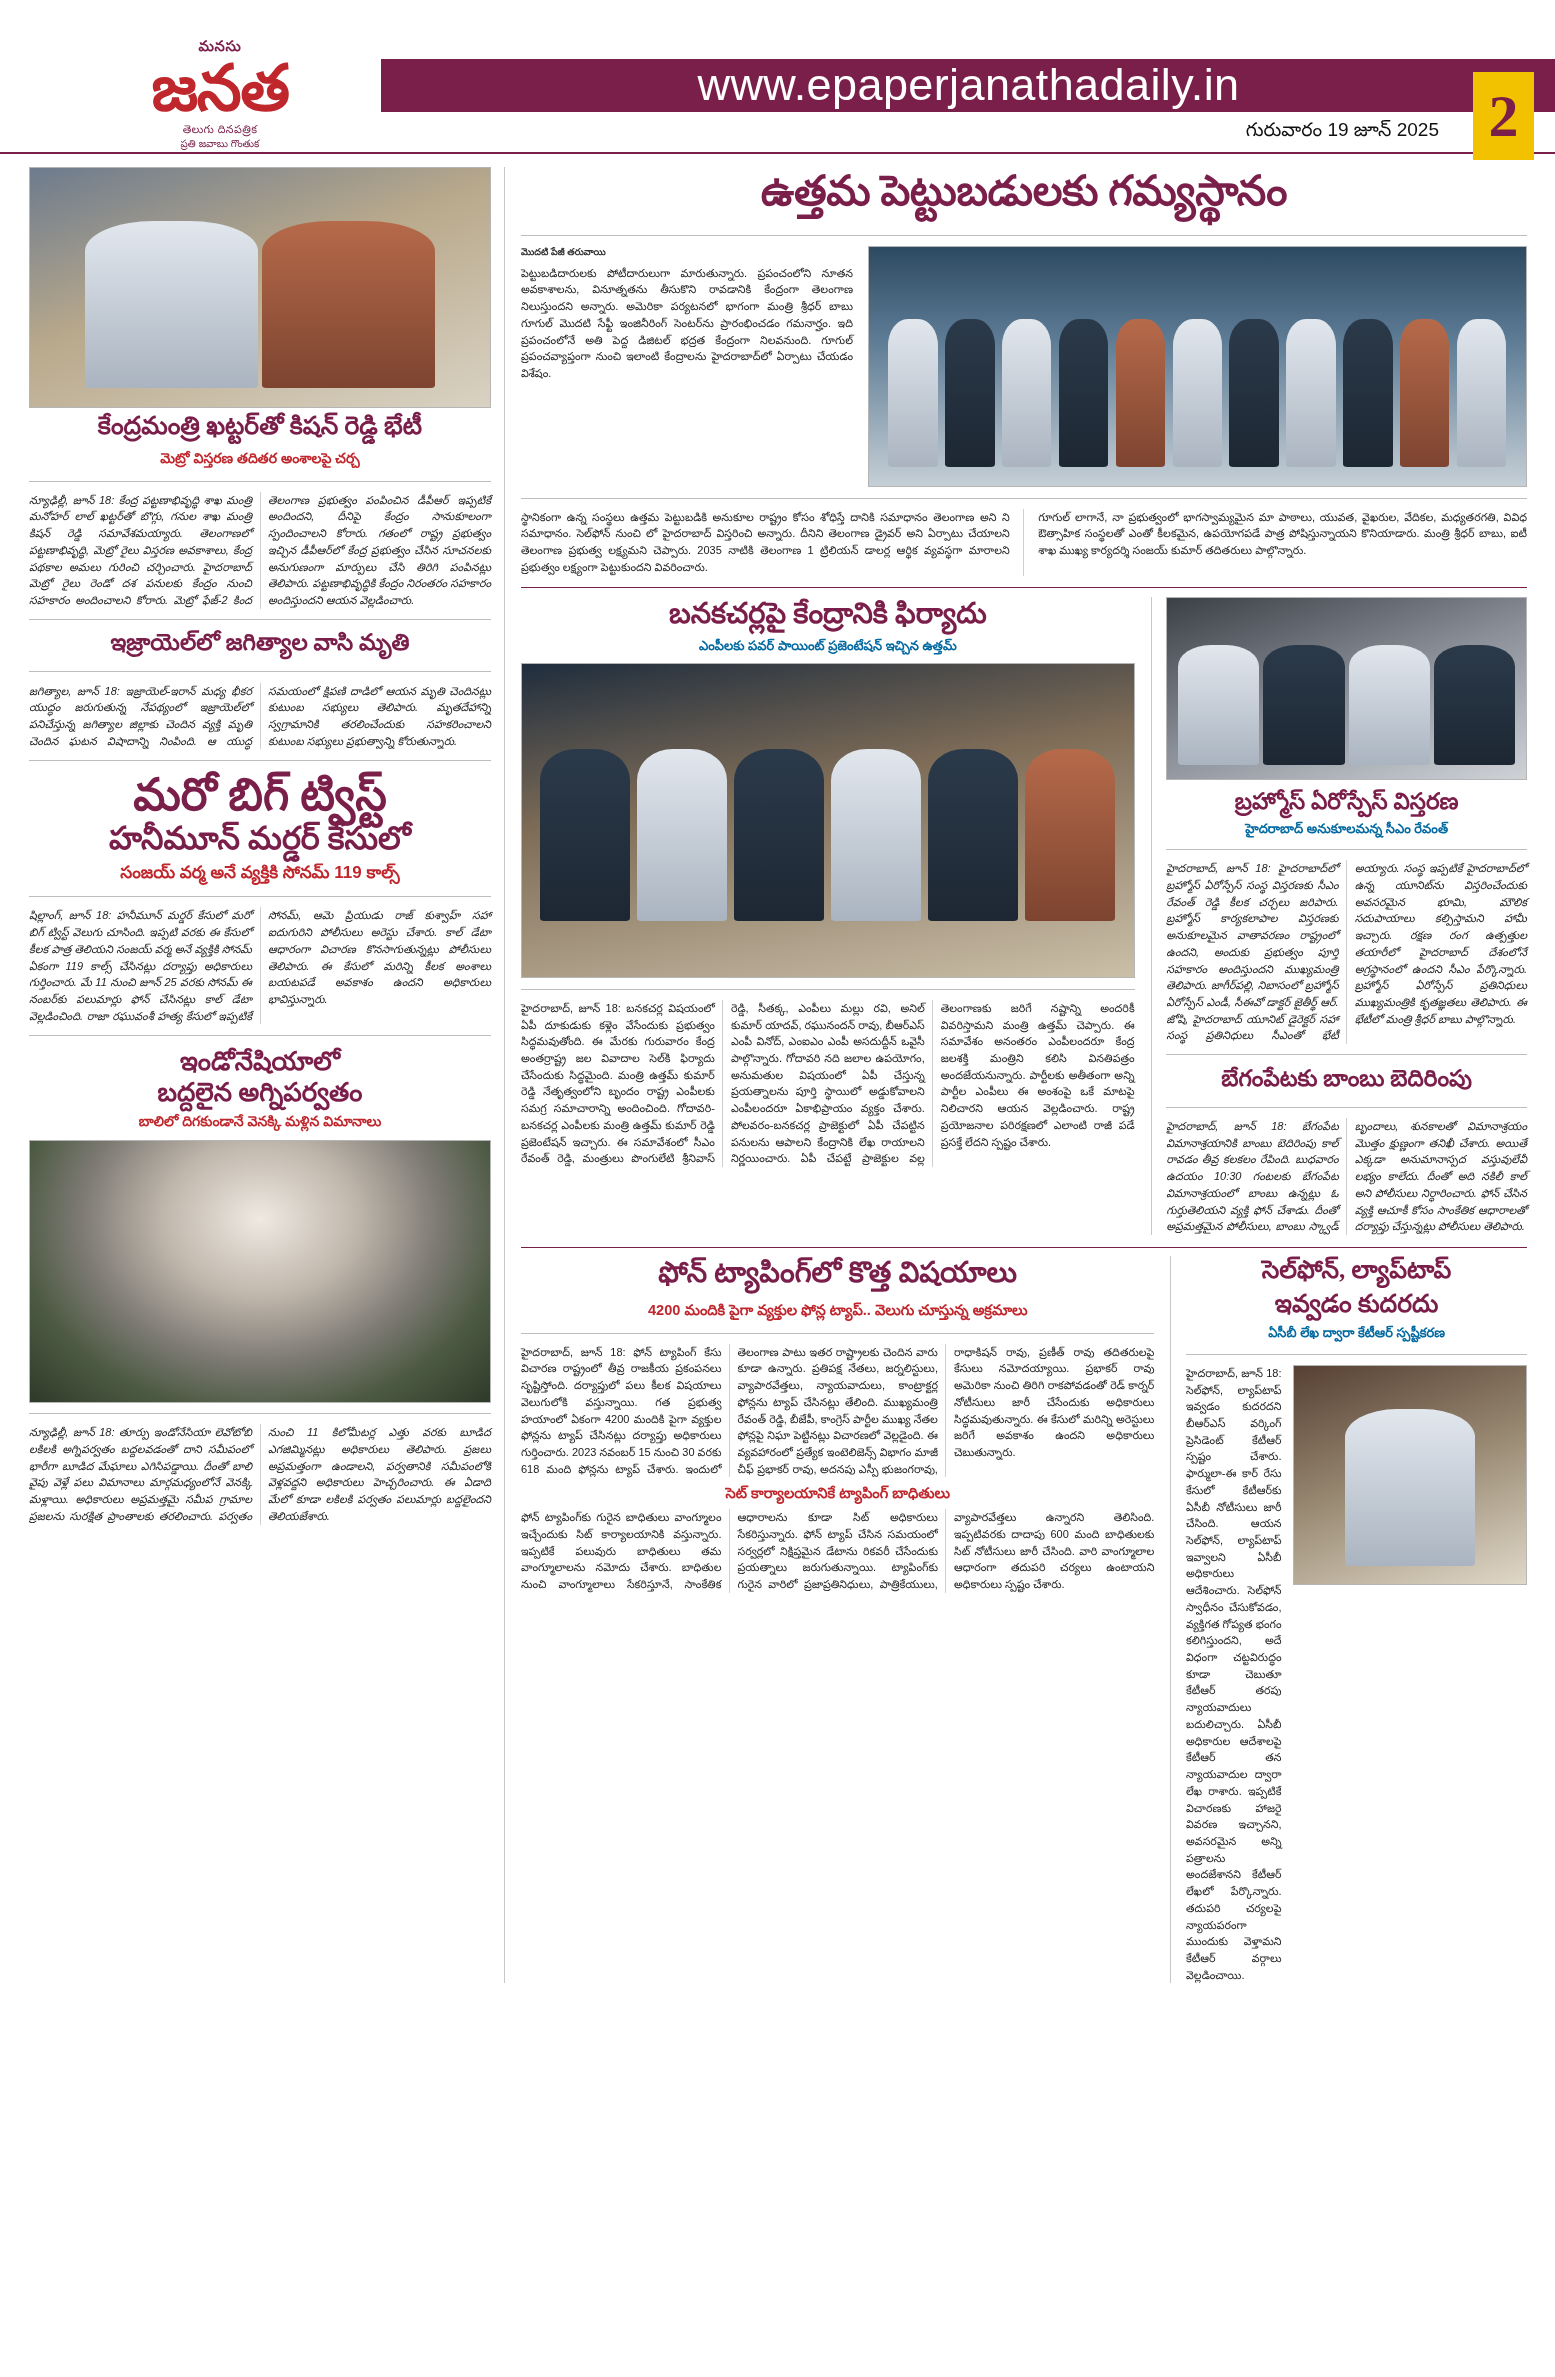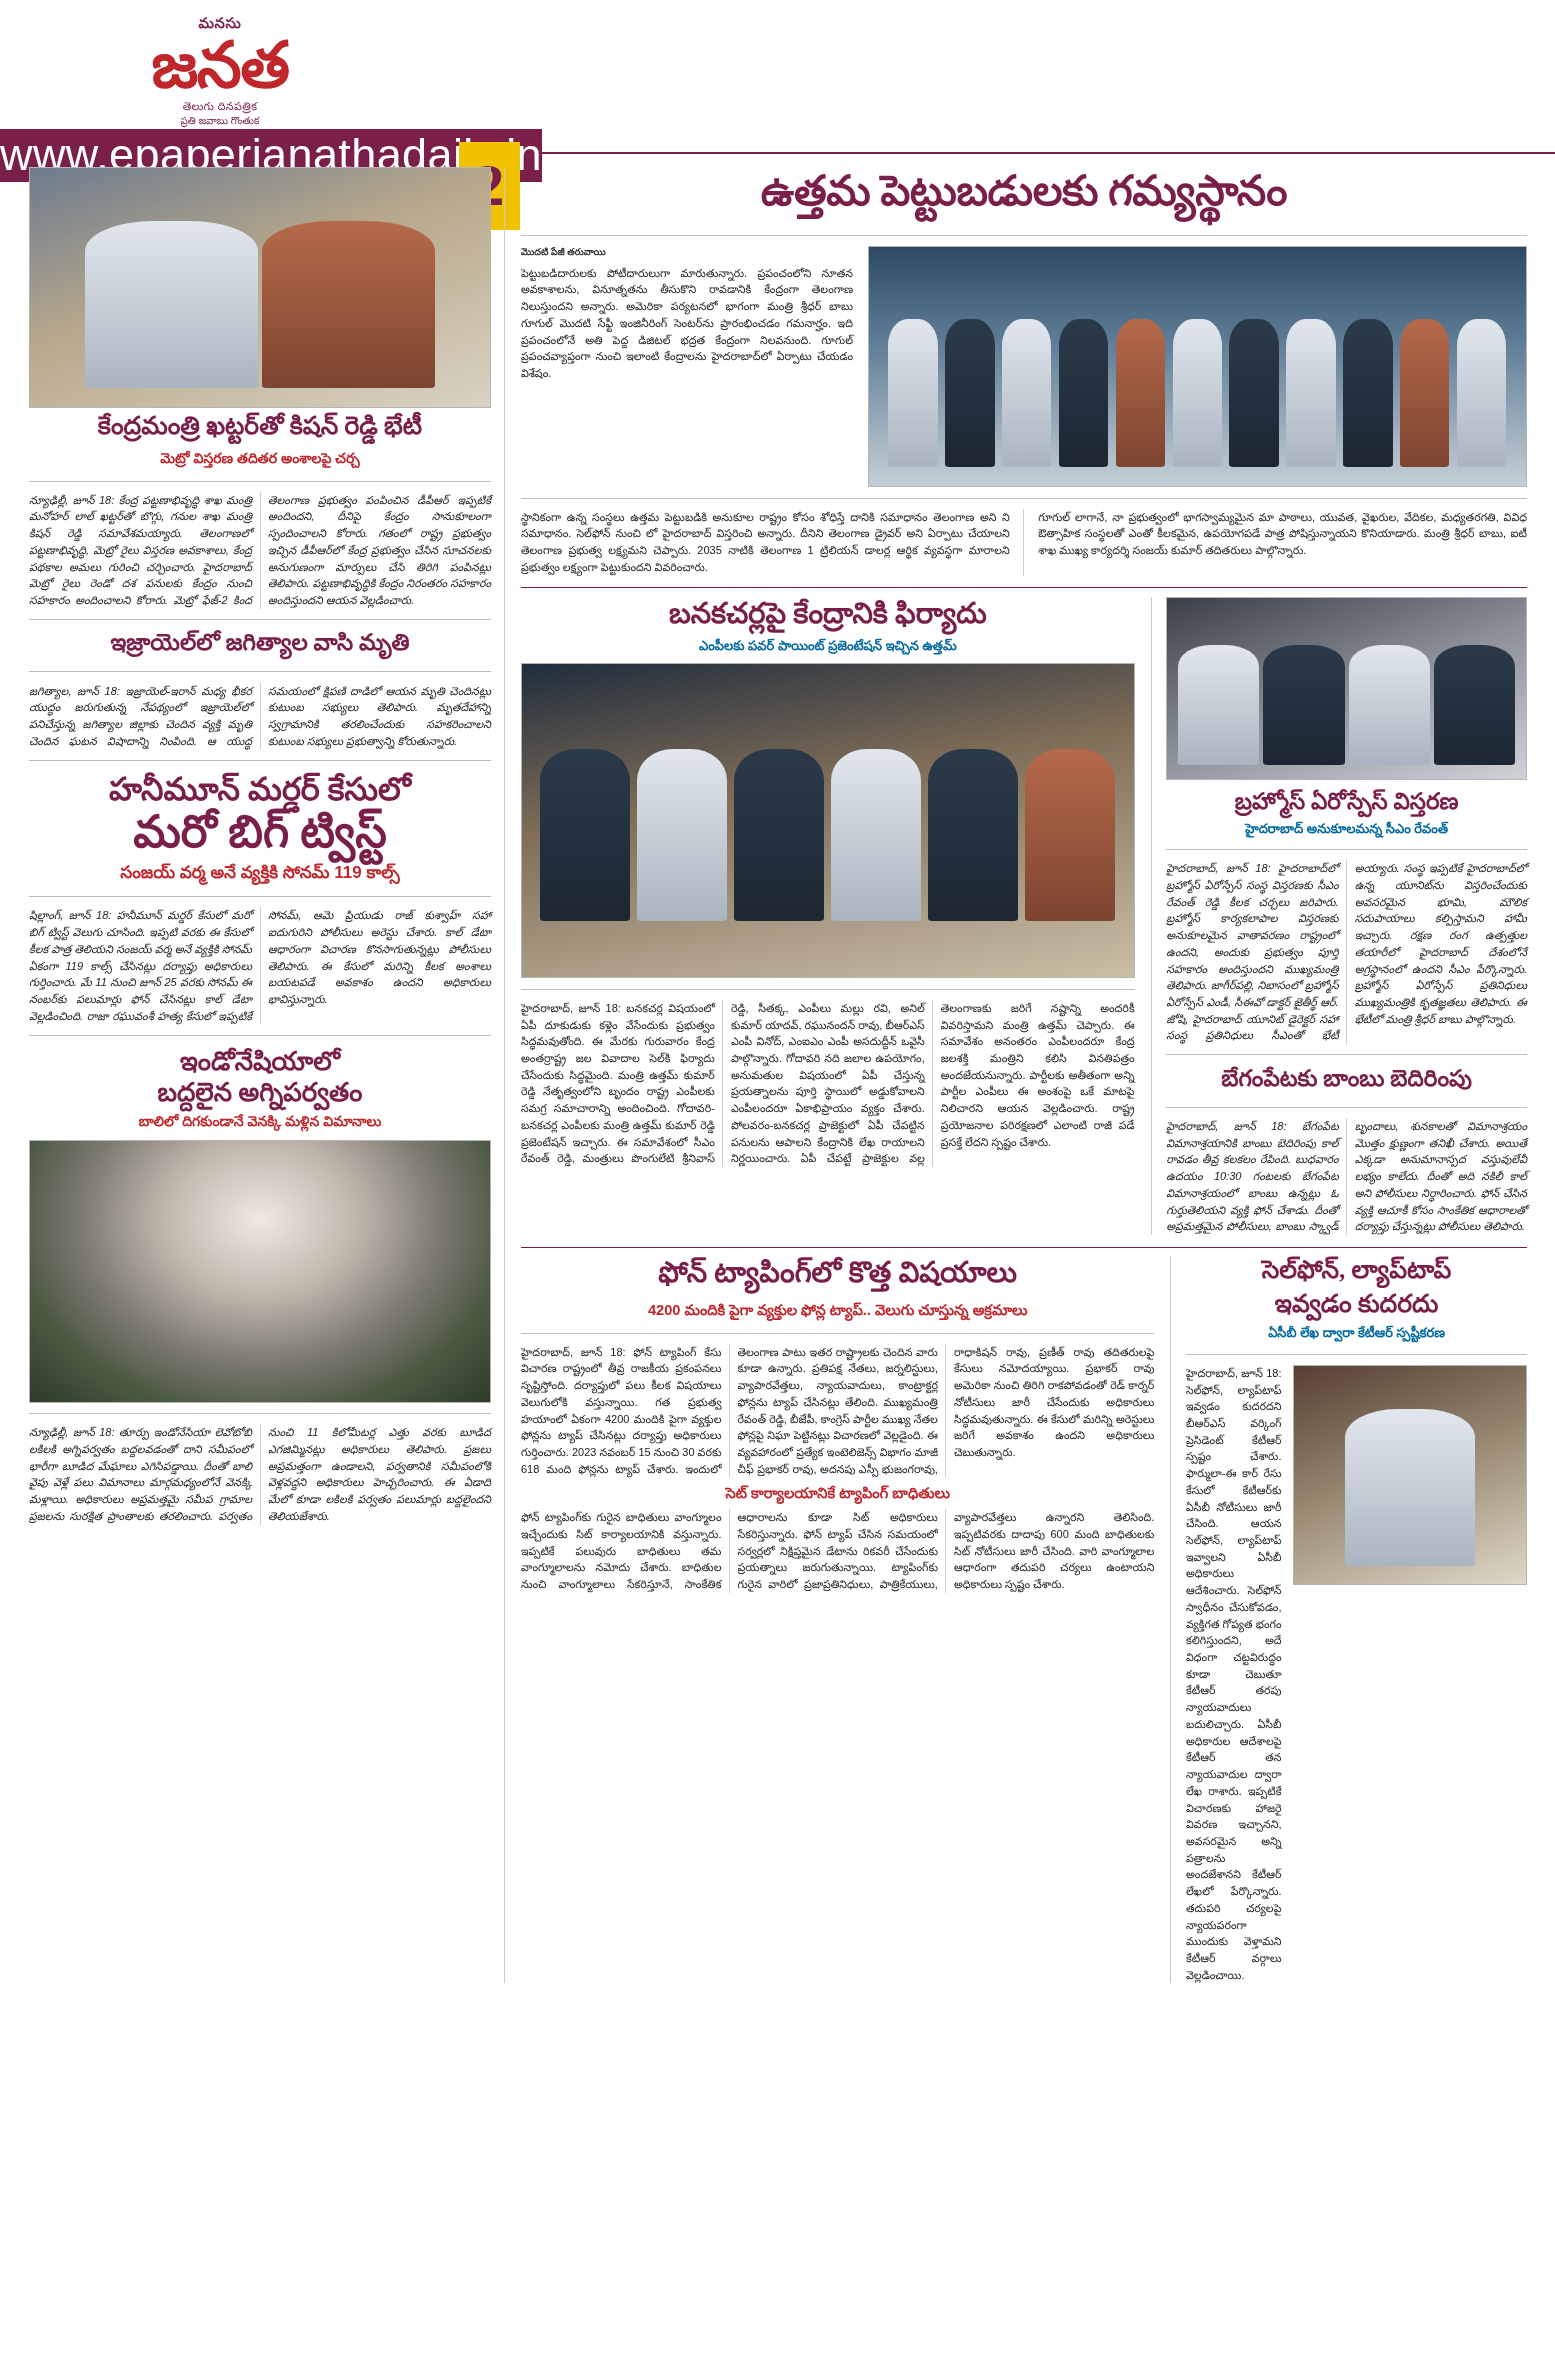--- a/index.html
+++ b/index.html
@@ -15,23 +15,22 @@
     width:1556px; height:2377px;
     background:#ffffff;
     padding:0;
   }
 
   
   .masthead {
     position:relative;
     height:154px;
     display:flex;
-    align-items:flex-start;
+    align-items:flex-end;
     border-bottom:2.2px solid #7a1f4a;
-    flex-direction:column;
   }
   .masthead-logo {
     width:381px;
     display:flex;
     flex-direction:column;
     justify-content:center;
     align-items:center;
     padding-left:59px;
     padding-top:14.6px;
   }
@@ -219,22 +218,22 @@
 
       <div>
         <div class="hl-main headA2">ఇజ్రాయెల్‌లో జగిత్యాల వాసి మృతి</div>
         <div class="hr-rule"></div>
         <div class="body-text two-col">జగిత్యాల, జూన్ 18: ఇజ్రాయెల్-ఇరాన్ మధ్య భీకర యుద్ధం జరుగుతున్న నేపథ్యంలో ఇజ్రాయెల్‌లో పనిచేస్తున్న జగిత్యాల జిల్లాకు చెందిన వ్యక్తి మృతి చెందిన ఘటన విషాదాన్ని నింపింది. ఆ యుద్ధ సమయంలో క్షిపణి దాడిలో ఆయన మృతి చెందినట్లు కుటుంబ సభ్యులు తెలిపారు. మృతదేహాన్ని స్వగ్రామానికి తరలించేందుకు సహకరించాలని కుటుంబ సభ్యులు ప్రభుత్వాన్ని కోరుతున్నారు.</div>
       </div>
 
       <div class="hr-rule"></div>
 
       <div>
+        <div class="hl-main headA4">మరో బిగ్ ట్విస్ట్</div>
         <div class="hl-main headA3">హనీమూన్ మర్డర్ కేసులో</div>
-        <div class="hl-main headA4">మరో బిగ్ ట్విస్ట్</div>
         <div class="redline-big">సంజయ్ వర్మ అనే వ్యక్తికి సోనమ్ 119 కాల్స్</div>
         <div class="hr-rule"></div>
         <div class="body-text two-col">షిల్లాంగ్, జూన్ 18: హనీమూన్ మర్డర్ కేసులో మరో బిగ్ ట్విస్ట్ వెలుగు చూసింది. ఇప్పటి వరకు ఈ కేసులో కీలక పాత్ర తెలియని సంజయ్ వర్మ అనే వ్యక్తికి సోనమ్ ఏకంగా 119 కాల్స్ చేసినట్లు దర్యాప్తు అధికారులు గుర్తించారు. మే 11 నుంచి జూన్ 25 వరకు సోనమ్ ఈ నంబర్‌కు పలుమార్లు ఫోన్ చేసినట్లు కాల్ డేటా వెల్లడించింది. రాజా రఘువంశీ హత్య కేసులో ఇప్పటికే సోనమ్, ఆమె ప్రియుడు రాజ్ కుశ్వాహ్ సహా ఐదుగురిని పోలీసులు అరెస్టు చేశారు. కాల్ డేటా ఆధారంగా విచారణ కొనసాగుతున్నట్లు పోలీసులు తెలిపారు. ఈ కేసులో మరిన్ని కీలక అంశాలు బయటపడే అవకాశం ఉందని అధికారులు భావిస్తున్నారు.</div>
       </div>
 
       <div class="hr-rule"></div>
 
       <div>
         <div class="hl-main headA5">ఇండోనేషియాలో</div>
         <div class="hl-main headA5">బద్దలైన అగ్నిపర్వతం</div>

